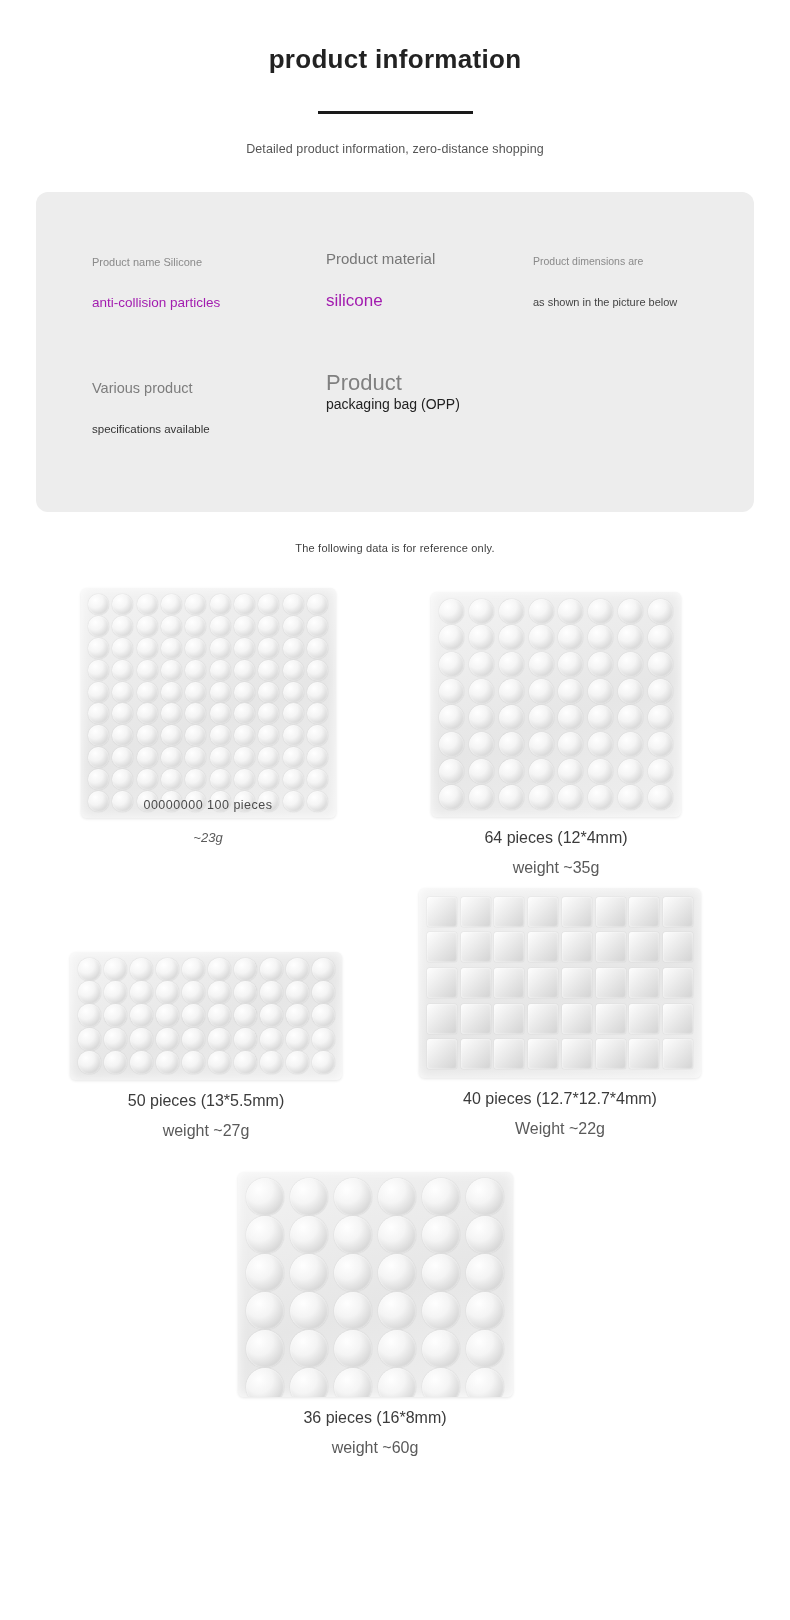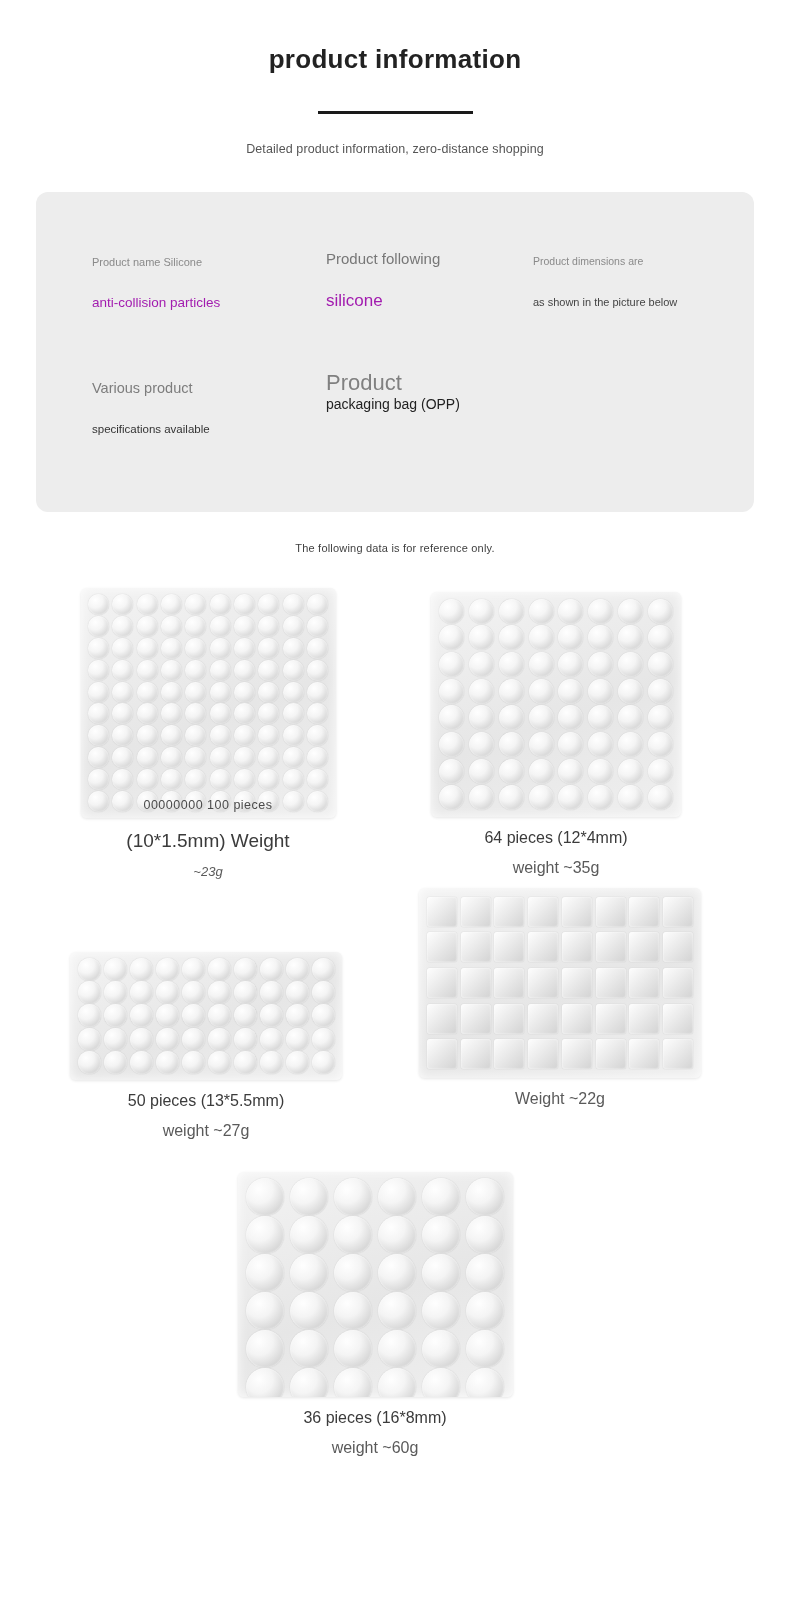--- a/index.html
+++ b/index.html
@@ -189,21 +189,21 @@
   <div class="title">product information</div>
   <div class="rule"></div>
   <div class="subtitle">Detailed product information, zero-distance shopping</div>
 
   <div class="panel">
     <div class="cell c1">
       <div class="k">Product name Silicone</div>
       <div class="v">anti-collision particles</div>
     </div>
     <div class="cell c2">
-      <div class="k">Product following</div>
+      <div class="k">Product material</div>
       <div class="v">silicone</div>
     </div>
     <div class="cell c4">
       <div class="k">Various product</div>
       <div class="v">specifications available</div>
     </div>
     <div class="cell c3">
       <div class="k">Product dimensions are</div>
       <div class="v">as shown in the picture below</div>
     </div>
@@ -316,21 +316,20 @@
           <div class="dot" style="width: 21px; height: 21px;"></div>
           <div class="dot" style="width: 21px; height: 21px;"></div>
           <div class="dot" style="width: 21px; height: 21px;"></div>
           <div class="dot" style="width: 21px; height: 21px;"></div>
           <div class="dot" style="width: 21px; height: 21px;"></div>
           <div class="dot" style="width: 21px; height: 21px;"></div>
           <div class="dot" style="width: 21px; height: 21px;"></div>
           <div class="dot" style="width: 21px; height: 21px;"></div>
           <div class="sheet-caption">00000000 100 pieces</div>
       </div>
-      <div class="lbl1">(10*1.5mm) Weight</div>
       <div class="lbl2">~23g</div>
     </div>
 
     <div class="prod p2">
       <div class="sheet" id="sheet2" style="width: 250px; height: 225px; grid-template-columns: repeat(8, 1fr); grid-template-rows: repeat(8, 1fr); padding: 6px; box-sizing: border-box;">
           <div class="dot" style="width: 25px; height: 25px;"></div>
           <div class="dot" style="width: 25px; height: 25px;"></div>
           <div class="dot" style="width: 25px; height: 25px;"></div>
           <div class="dot" style="width: 25px; height: 25px;"></div>
           <div class="dot" style="width: 25px; height: 25px;"></div>
@@ -491,20 +490,21 @@
           <div class="dot sq" style="width: 30px; height: 30px;"></div>
           <div class="dot sq" style="width: 30px; height: 30px;"></div>
           <div class="dot sq" style="width: 30px; height: 30px;"></div>
           <div class="dot sq" style="width: 30px; height: 30px;"></div>
           <div class="dot sq" style="width: 30px; height: 30px;"></div>
           <div class="dot sq" style="width: 30px; height: 30px;"></div>
           <div class="dot sq" style="width: 30px; height: 30px;"></div>
           <div class="dot sq" style="width: 30px; height: 30px;"></div>
           <div class="dot sq" style="width: 30px; height: 30px;"></div>
         </div>
+      <div class="lbl1">40 pieces (12.7*12.7*4mm)</div>
       <div class="lbl2">Weight ~22g</div>
     </div>
 
     <div class="prod p5">
       <div class="sheet" id="sheet5" style="width: 275px; height: 225px; grid-template-columns: repeat(6, 1fr); grid-template-rows: repeat(6, 1fr); padding: 6px; box-sizing: border-box;">
           <div class="dot" style="width: 38px; height: 38px;"></div>
           <div class="dot" style="width: 38px; height: 38px;"></div>
           <div class="dot" style="width: 38px; height: 38px;"></div>
           <div class="dot" style="width: 38px; height: 38px;"></div>
           <div class="dot" style="width: 38px; height: 38px;"></div>

